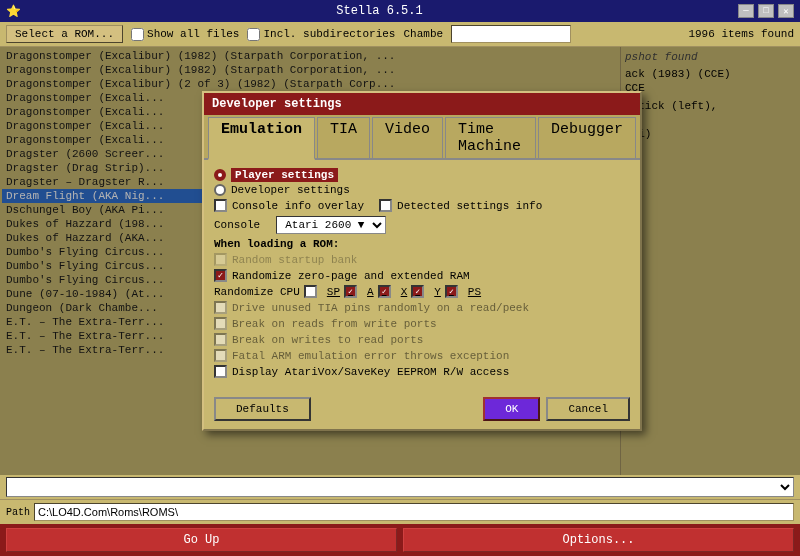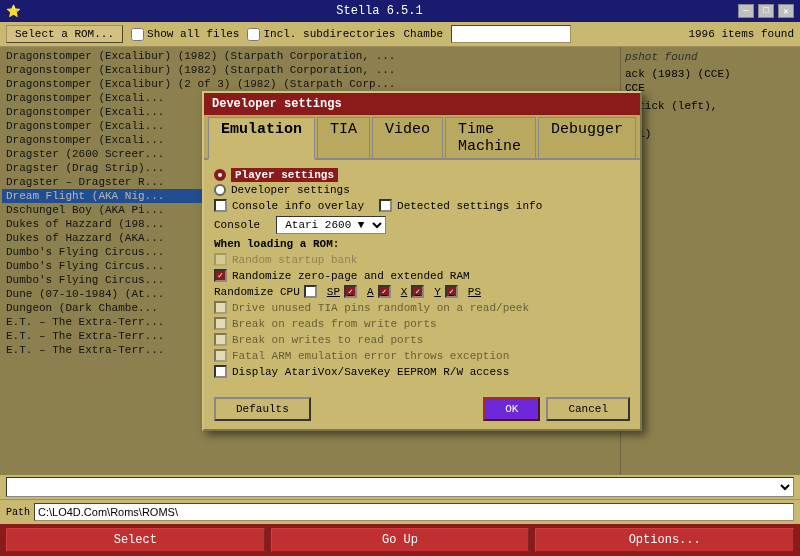--- a/index.html
+++ b/index.html
@@ -580,18 +580,17 @@
   <div class="dropdown-row">
     <select class="dropdown-select"></select>
   </div>
 
   <div class="bottom-bar">
     <span class="path-label">Path</span>
     <input class="path-input" type="text" value="C:\LO4D.Com\Roms\ROMS\" style="">
   </div>
 
   <div class="bottom-buttons">
-    <button class="bottom-btn">Select</button>
     <button class="bottom-btn">Go Up</button>
     <button class="bottom-btn">Options...</button>
   </div>
 
 </div>
 
 </body></html>

